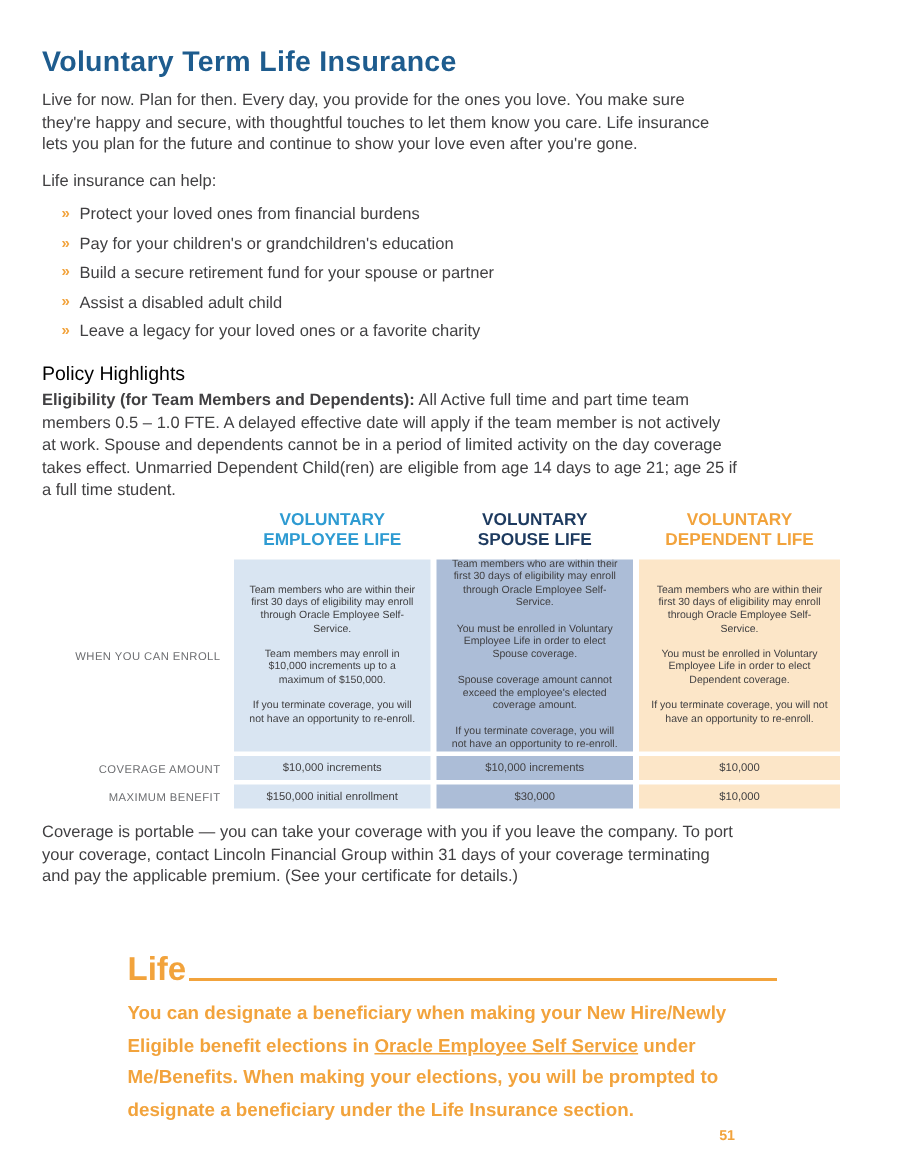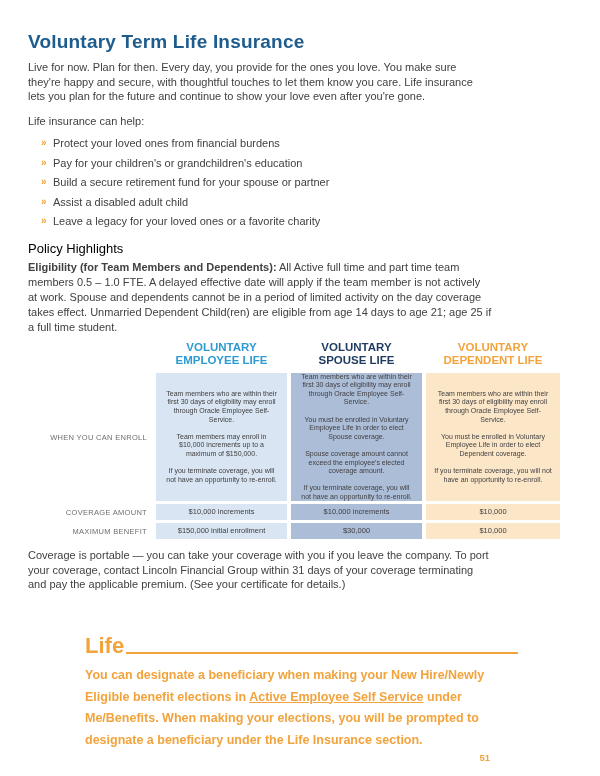--- a/index.html
+++ b/index.html
@@ -238,17 +238,17 @@
     </div>
 
     <p class="portable">Coverage is portable — you can take your coverage with you if you leave the company. To port your coverage, contact Lincoln Financial Group within 31 days of your coverage terminating and pay the applicable premium. (See your certificate for details.)</p>
   </div>
 
   <div class="note">
     <div class="note-head">
       <span class="note-title">Life</span>
       <span class="note-rule"></span>
     </div>
-    <p class="note-body"><span>You can designate a beneficiary when making your New Hire/Newly Eligible benefit elections in </span><a class="note-link">Active Employee Self Service</a><span> under Me/Benefits. When making your elections, you will be prompted to designate a beneficiary under the Life Insurance section.</span></p>
+    <p class="note-body"><span>You can designate a beneficiary when making your New Hire/Newly Eligible benefit elections in </span><a class="note-link">Oracle Employee Self Service</a><span> under Me/Benefits. When making your elections, you will be prompted to designate a beneficiary under the Life Insurance section.</span></p>
   </div>
 
   <div class="pageno">51</div>
 </div>
 
 </body></html>

